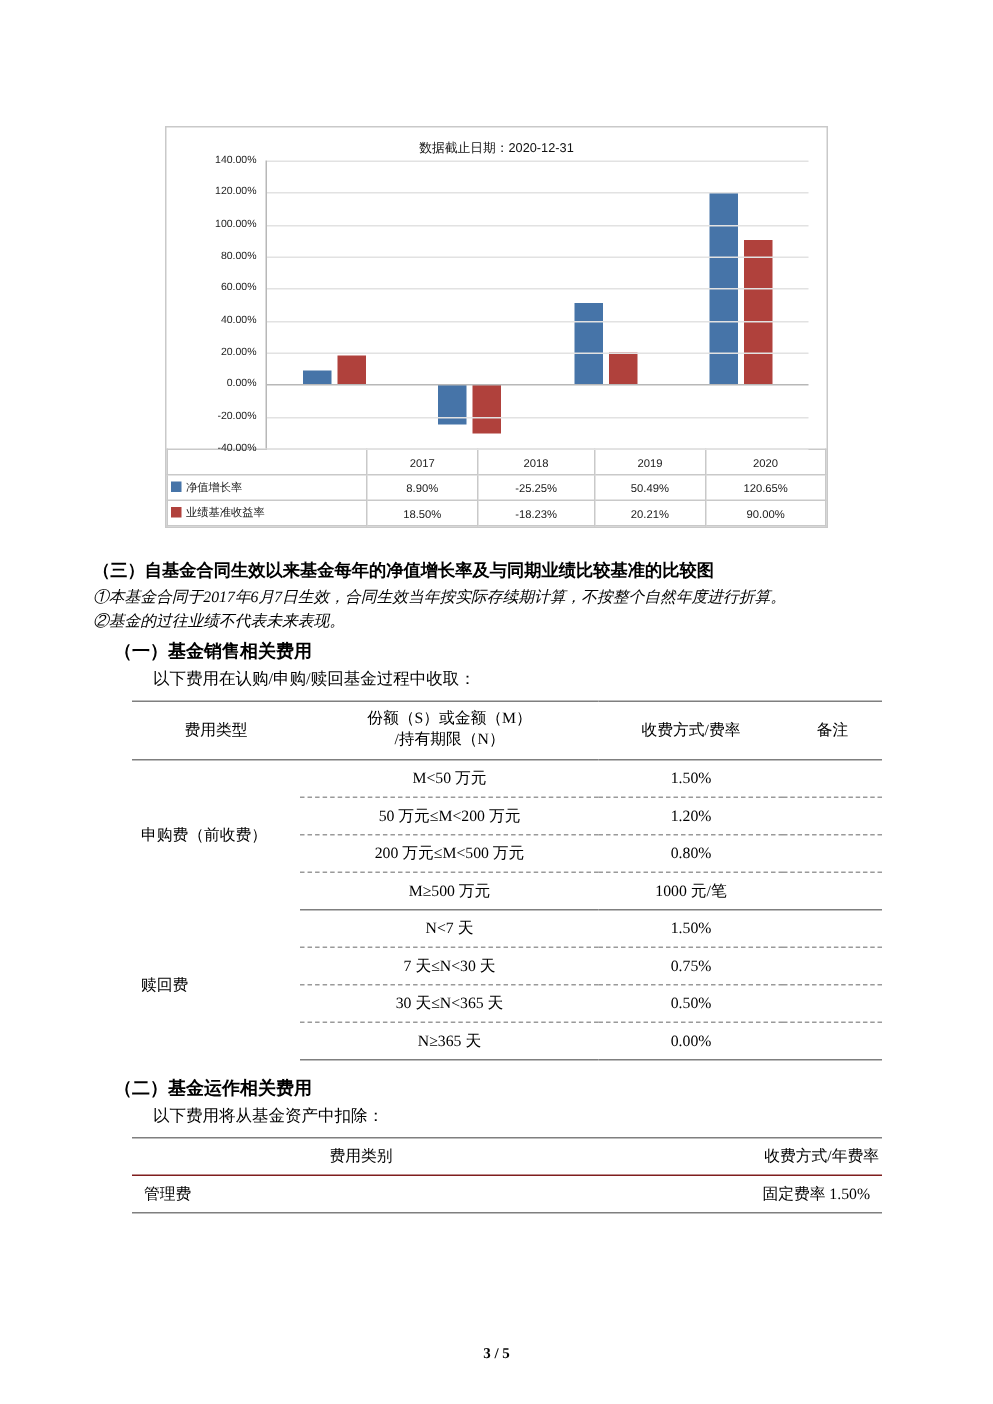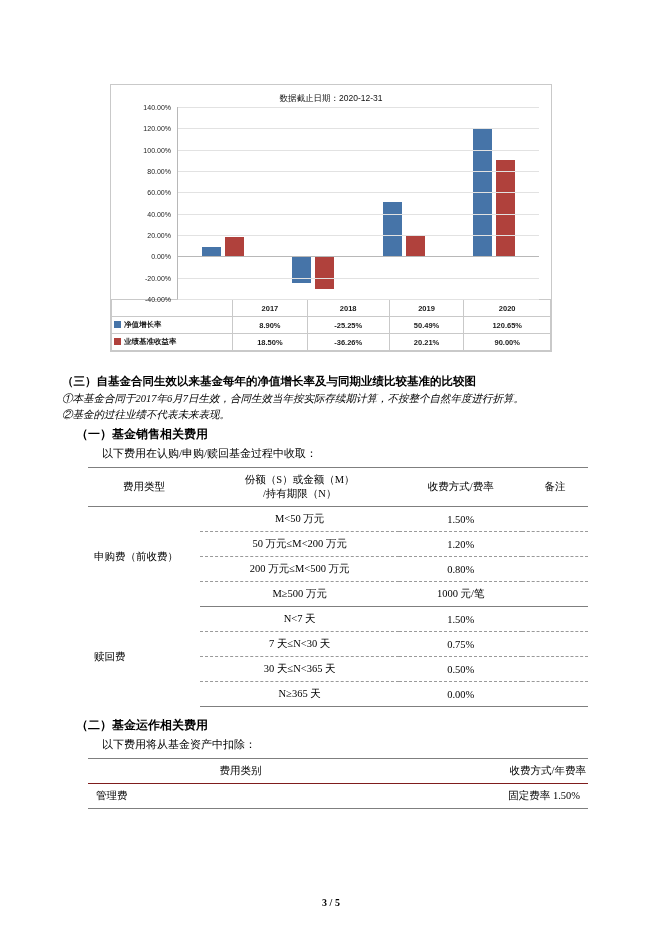--- a/index.html
+++ b/index.html
@@ -79,24 +79,23 @@
   
   .chart-table{
     border-collapse:collapse;
     width:100%;
     font-family:"Liberation Sans", sans-serif;
     font-size:7.5px;
   }
   .chart-table td{
     border:1px solid #c9c9c9;
     text-align:center;
-    padding:2px 0;
+    padding:2px 12px;
     height:12px;
     color:#1a1a1a;
-    font-weight:bold;
   }
   .chart-table td.lbl{
     text-align:left;
     padding-left:2px;
     width:118px;
     white-space:nowrap;
   }
   .swatch{
     display:inline-block;width:7px;height:7px;margin-right:3px;
     vertical-align:-1px;
@@ -257,21 +256,21 @@
           <td>8.90%</td>
           <td>-25.25%</td>
           <td>50.49%</td>
           <td>120.65%</td>
         </tr>
         <tr>
           <td class="lbl">
             <span class="swatch sw1"></span><span>业绩基准收益率</span>
           </td>
           <td>18.50%</td>
-          <td>-36.26%</td>
+          <td>-18.23%</td>
           <td>20.21%</td>
           <td>90.00%</td>
         </tr>
       </tbody>
     </table>
   </div>
 
   <p class="txt b" style="margin-top:21px;">（三）自基金合同生效以来基金每年的净值增长率及与同期业绩比较基准的比较图</p>
   <p class="note">①本基金合同于2017年6月7日生效，合同生效当年按实际存续期计算，不按整个自然年度进行折算。</p>
   <p class="note">②基金的过往业绩不代表未来表现。</p>

